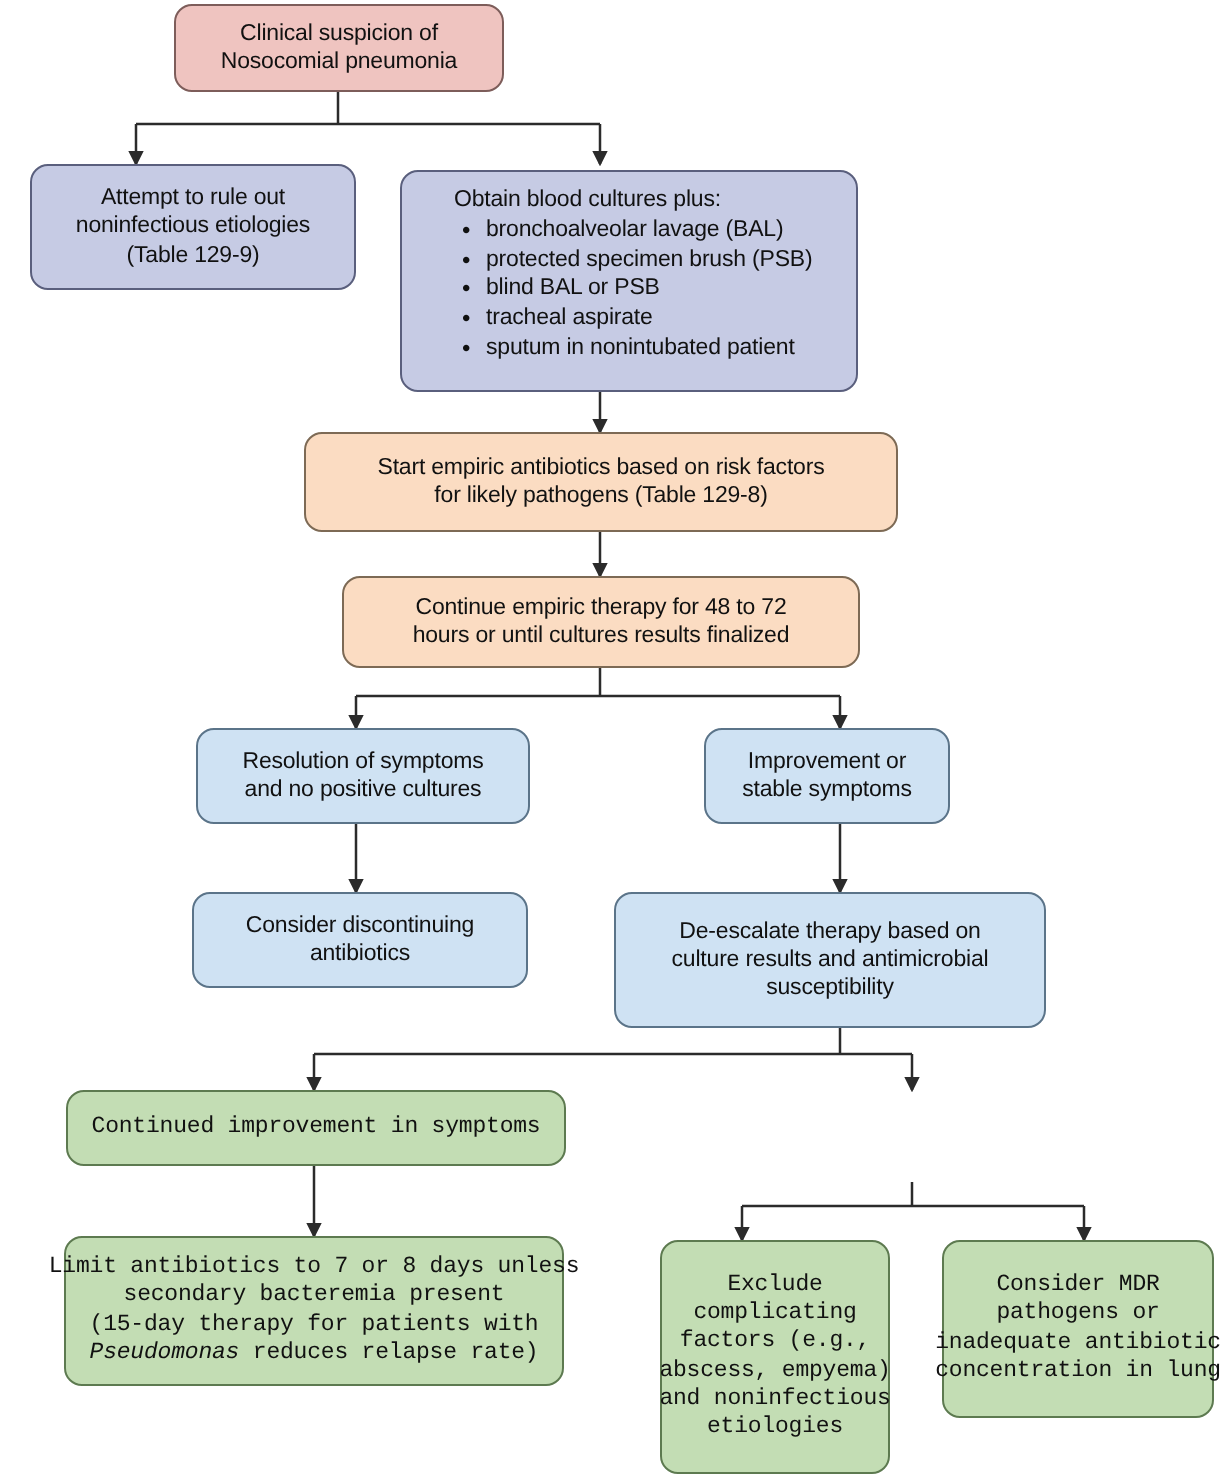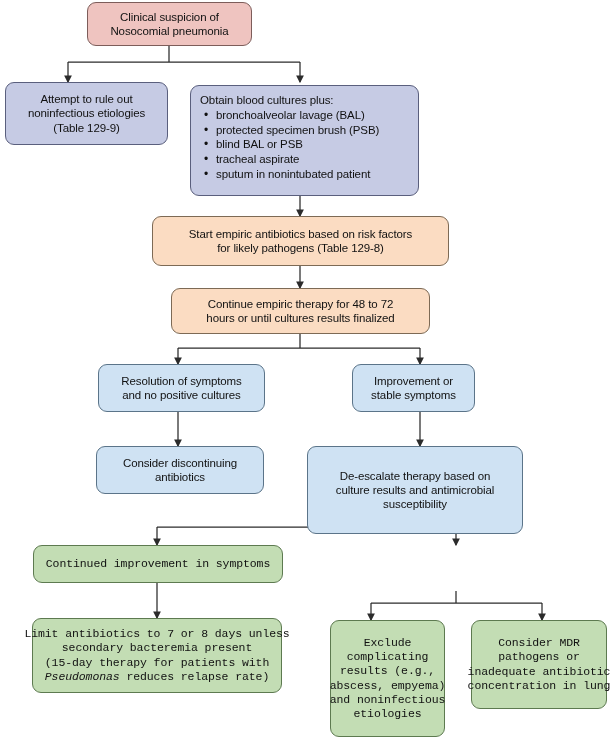--- a/index.html
+++ b/index.html
@@ -24,32 +24,32 @@
     align-items:center;
     justify-content:center;
     text-align:center;
     font-size:11.5px;
     line-height:14.2px;
     letter-spacing:-0.1px;
     padding:4px 6px;
     color:#111;
   }
   .node.pink{background:#efc4c0;border-color:#7d5d5a;}
-  .node.lav{background:#c6cbe4;border-color:#5a5f7d;}
+  .node.lav{background:#c6cbe4;border-color:#5a5f7d;margin-left:10px;}
   .node.peach{background:#fbdcc2;border-color:#7d6a55;}
   .node.blue{background:#cfe2f3;border-color:#5b7489;}
   .node.green{background:#c3ddb4;border-color:#5d7a50;font-family:Liberation Mono, monospace;}
 
   .node .ln{display:block;white-space:nowrap;}
 
   .bullet-node{
     align-items:flex-start;
     justify-content:flex-start;
     text-align:left;
-    padding:7px 8px 6px 9px;
+    padding:7px 8px 6px 26px;
   }
   .bullet-head{display:block;margin-bottom:1px;}
   .bullet-list{list-style:none;margin:0;padding:0 0 0 2px;}
   .bullet-list li{
     position:relative;
     padding-left:14px;
     line-height:14.6px;
   }
   .bullet-list li::before{
     content:"\2022";
@@ -143,42 +143,42 @@
   <div class="node blue" style="left:352px;top:364px;width:123px;height:48px;">
     <span class="ln">Improvement or</span>
     <span class="ln">stable symptoms</span>
   </div>
 
   <div class="node blue" style="left:96px;top:446px;width:168px;height:48px;">
     <span class="ln">Consider discontinuing</span>
     <span class="ln">antibiotics</span>
   </div>
 
-  <div class="node blue" style="left:307px;top:446px;width:216px;height:88px;">
+  <div class="node blue" style="left:307px;top:446px;width:216px;height:68px;">
     <span class="ln">De-escalate therapy based on</span>
     <span class="ln">culture results and antimicrobial</span>
     <span class="ln">susceptibility</span>
   </div>
 
   <div class="node green" style="left:33px;top:545px;width:250px;height:38px;">
     <span class="ln">Continued improvement in symptoms</span>
   </div>
 
 
   <div class="node green" style="left:32px;top:618px;width:250px;height:75px;">
     <span class="ln">Limit antibiotics to 7 or 8 days unless</span>
     <span class="ln">secondary bacteremia present</span>
     <span class="ln">(15-day therapy for patients with</span>
     <span class="ln"><em class="ital">Pseudomonas</em><span> reduces relapse rate)</span></span>
   </div>
 
   <div class="node green" style="left:330px;top:620px;width:115px;height:117px;">
     <span class="ln">Exclude</span>
     <span class="ln">complicating</span>
-    <span class="ln">results (e.g.,</span>
+    <span class="ln">factors (e.g.,</span>
     <span class="ln">abscess, empyema)</span>
     <span class="ln">and noninfectious</span>
     <span class="ln">etiologies</span>
   </div>
 
   <div class="node green" style="left:471px;top:620px;width:136px;height:89px;">
     <span class="ln">Consider MDR</span>
     <span class="ln">pathogens or</span>
     <span class="ln">inadequate antibiotic</span>
     <span class="ln">concentration in lung</span>

